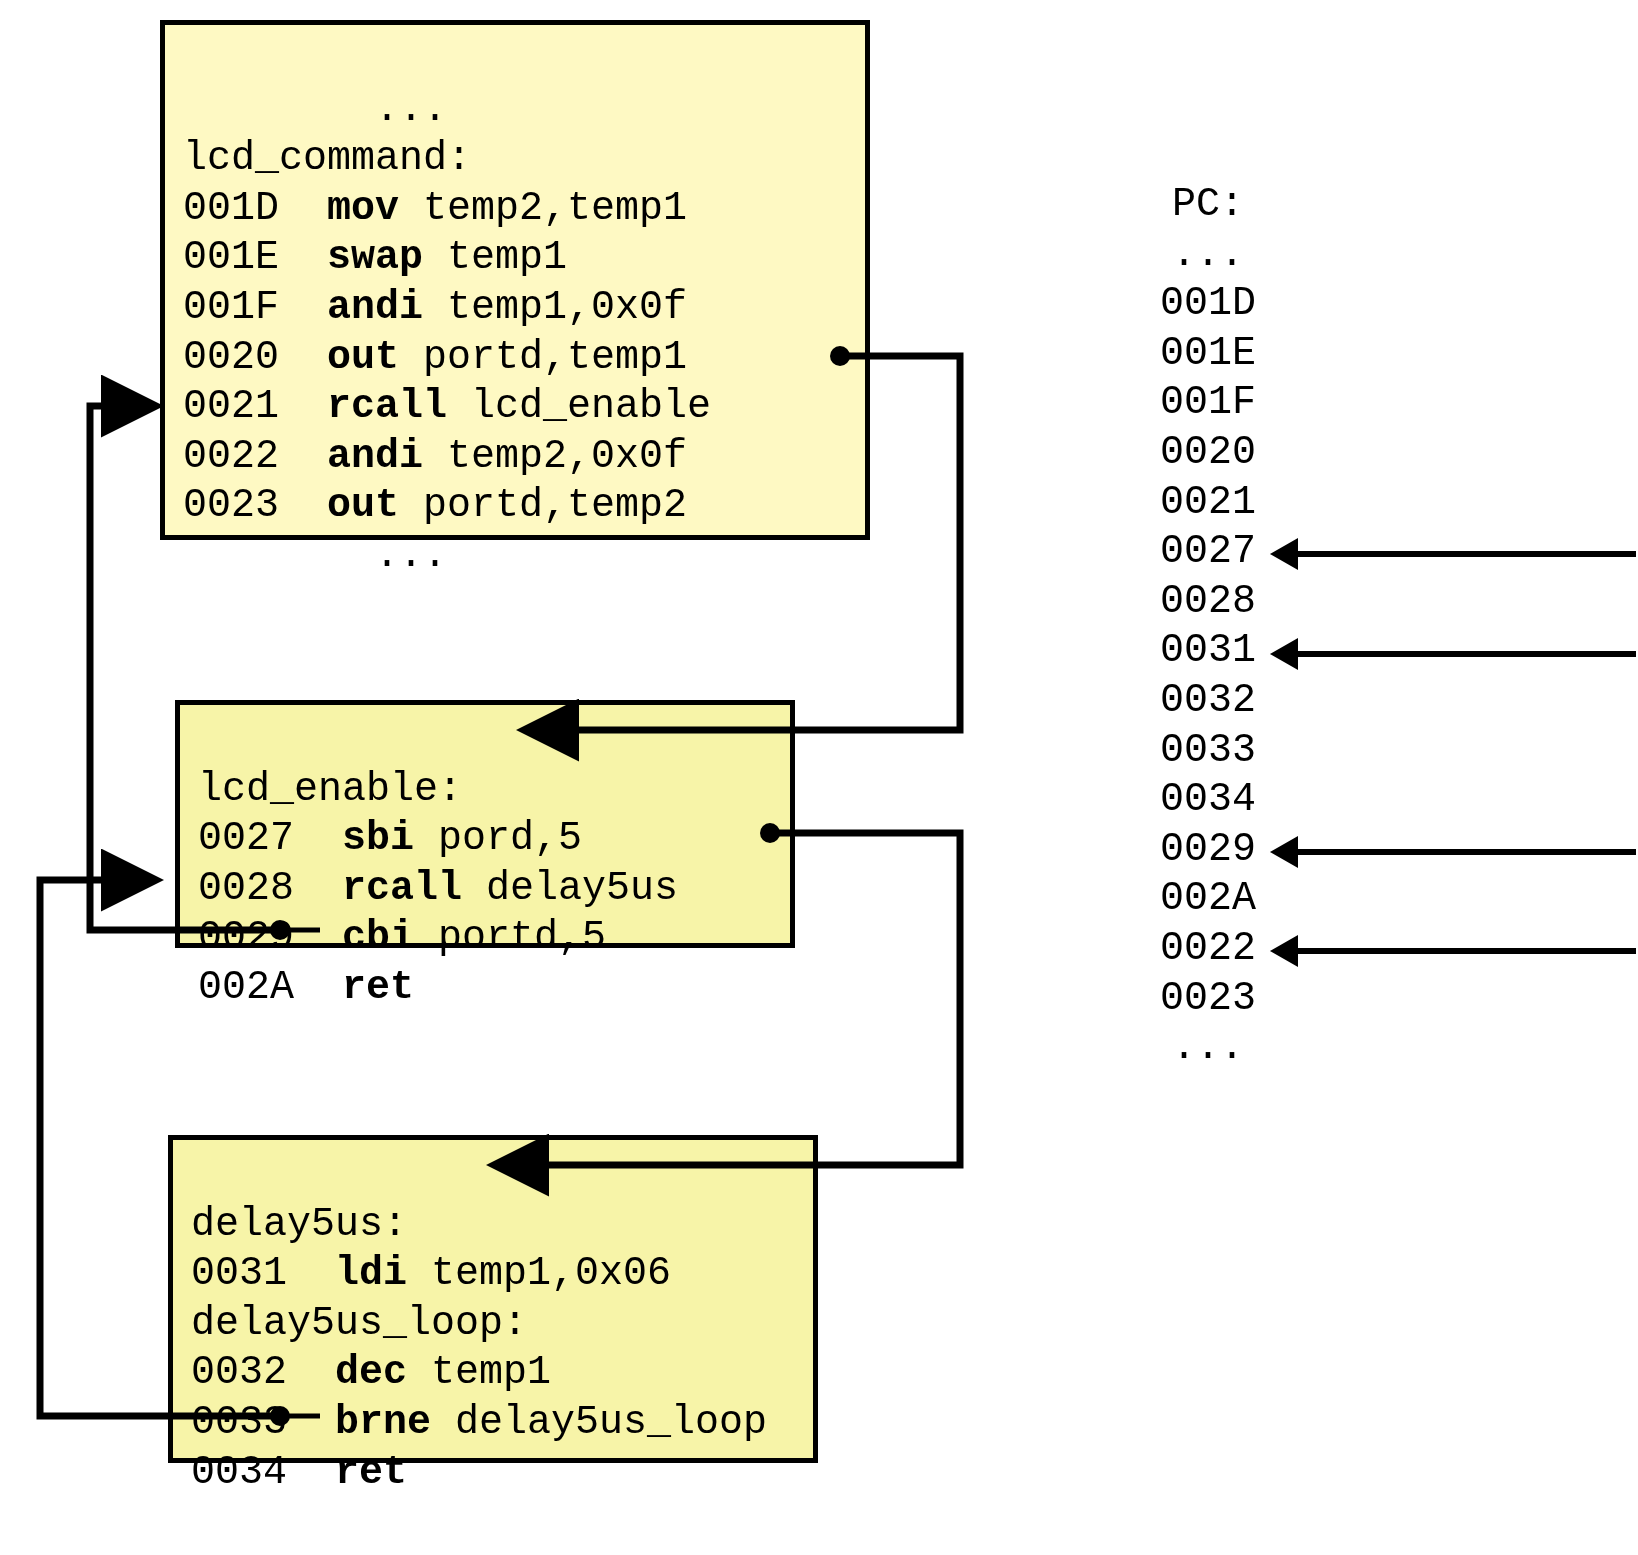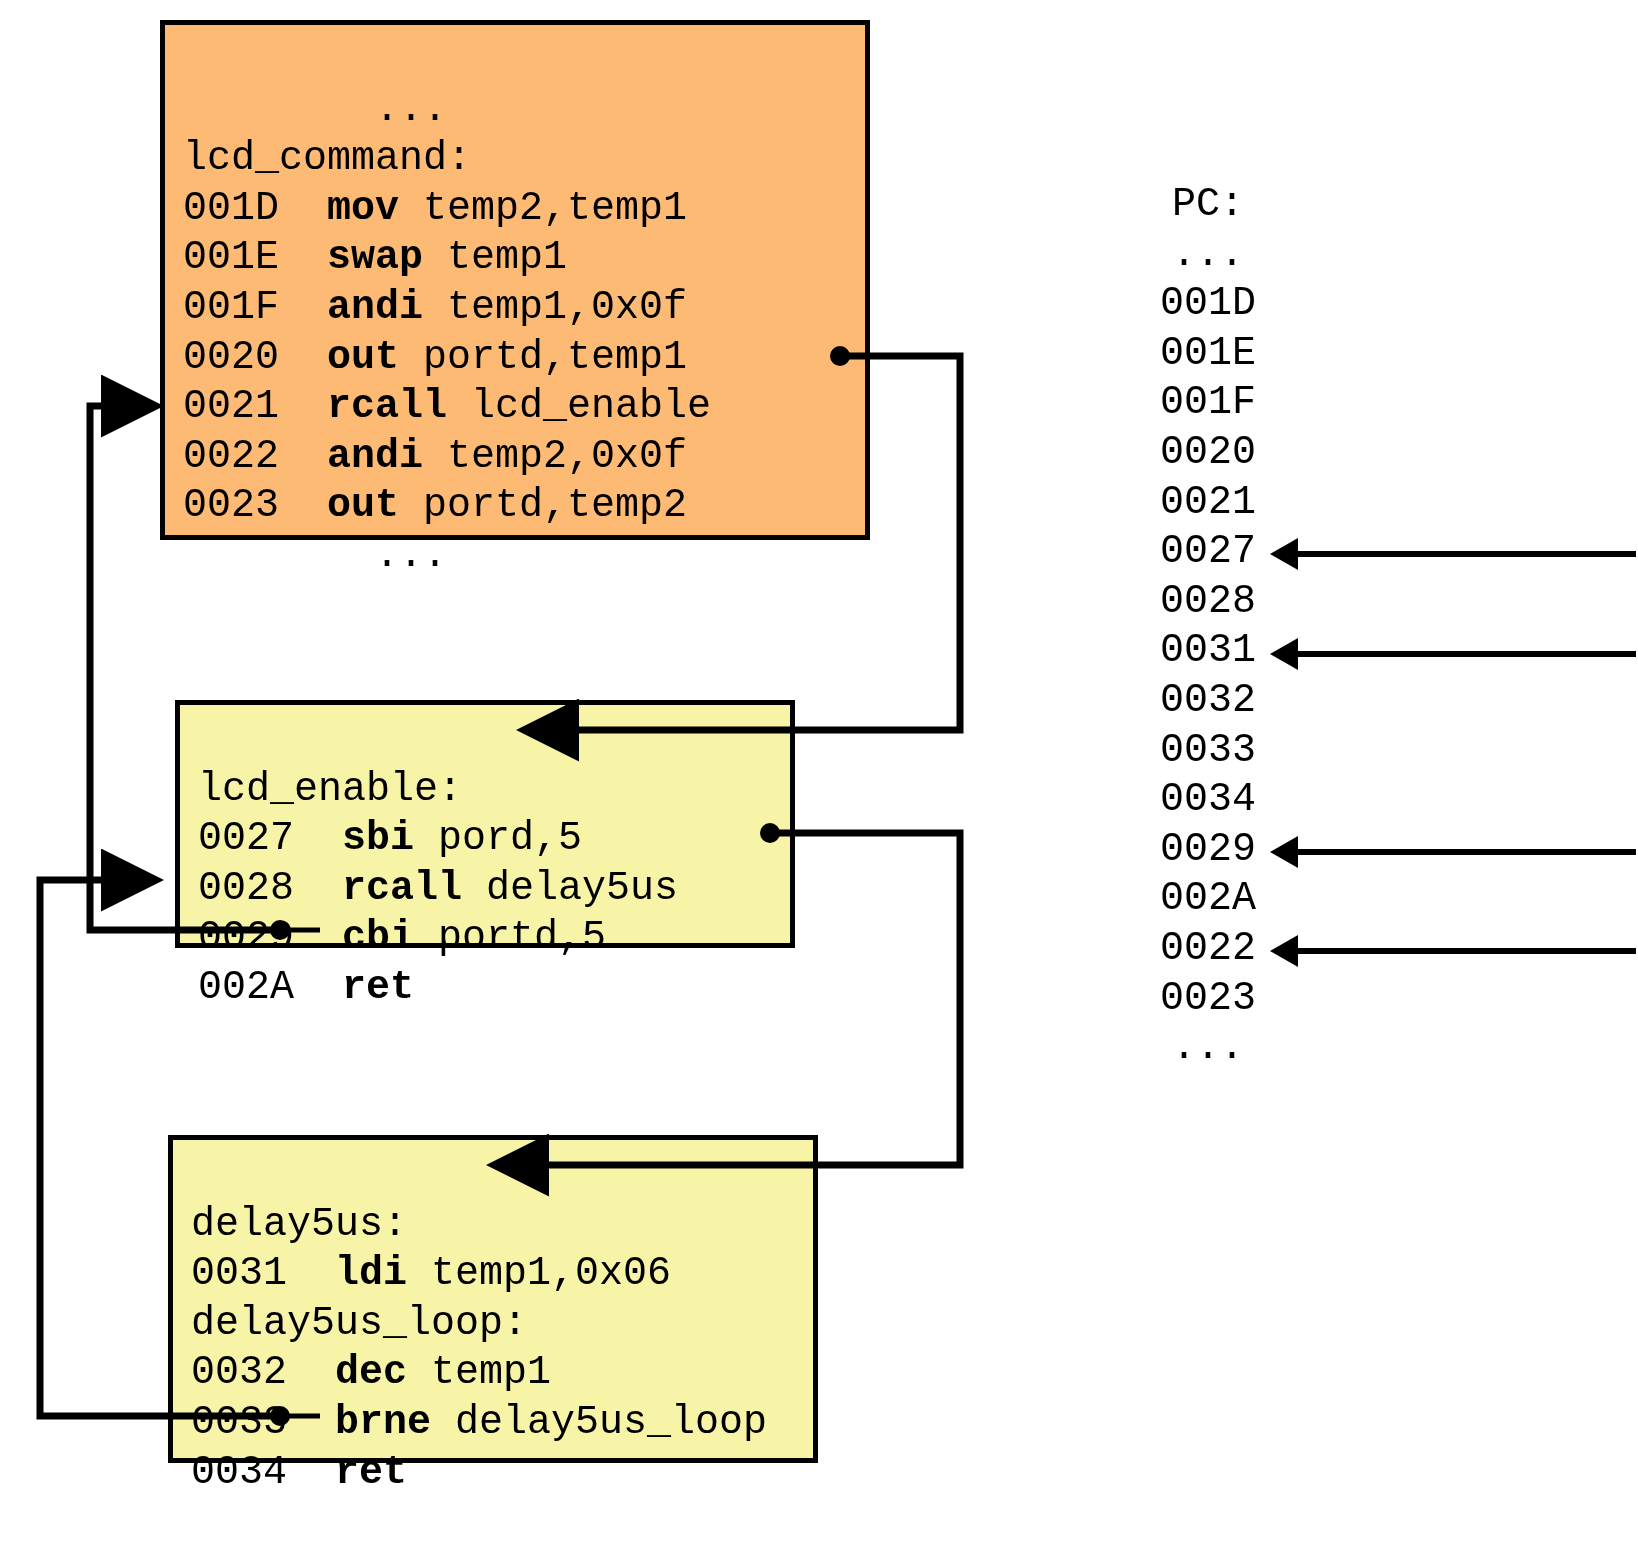--- a/index.html
+++ b/index.html
@@ -16,21 +16,21 @@
     color: #000000;
   }
   .box {
     position: absolute;
     border: 5px solid #000;
     padding: 10px 18px 10px 18px;
     line-height: 1.24;
     box-sizing: border-box;
     white-space: pre;
   }
-  .box-red { background: #fdba74; }
+  .box-red { background: #fef9c3; }
   .box-yellow { background: #f7f4a8; }
   .pc-col {
     position: absolute;
     line-height: 1.24;
     white-space: pre;
   }
   .arrow-in {
     position: absolute;
     height: 0;
   }

